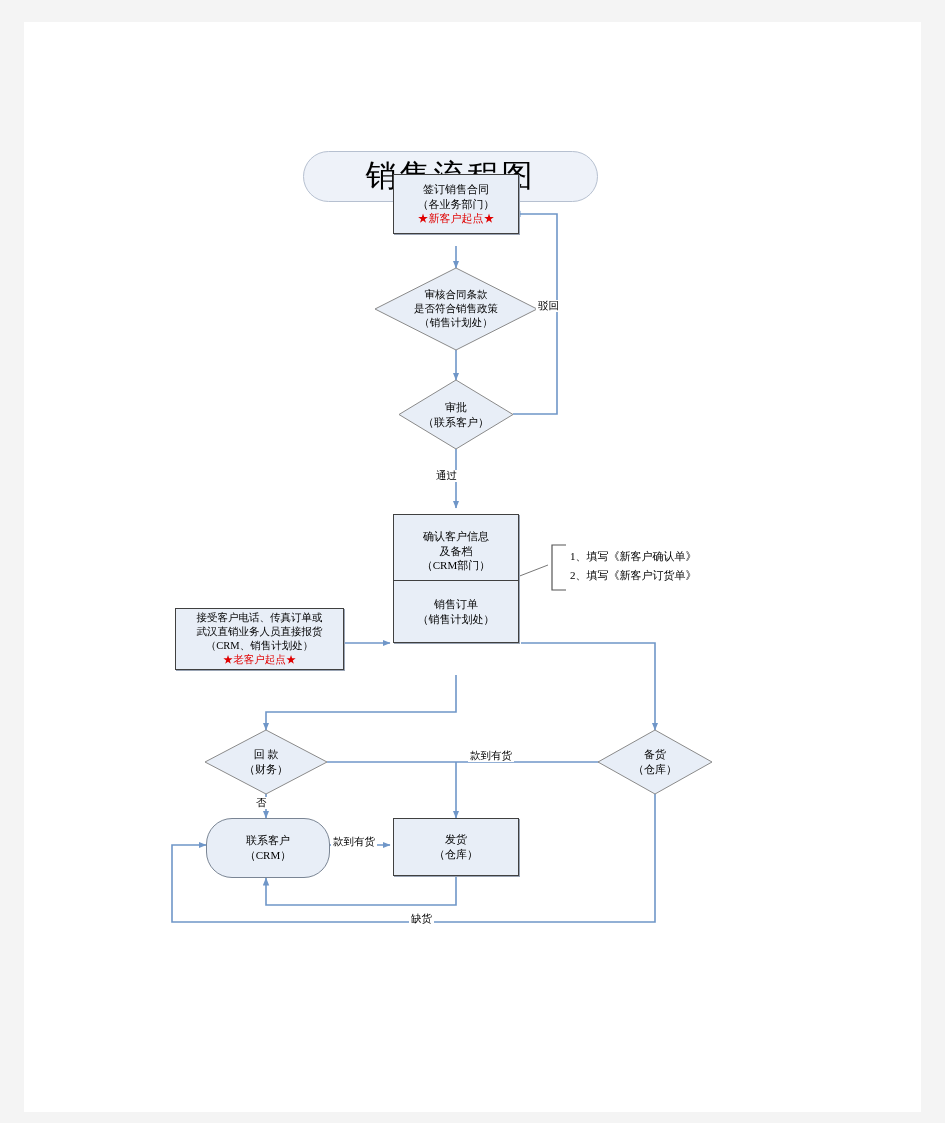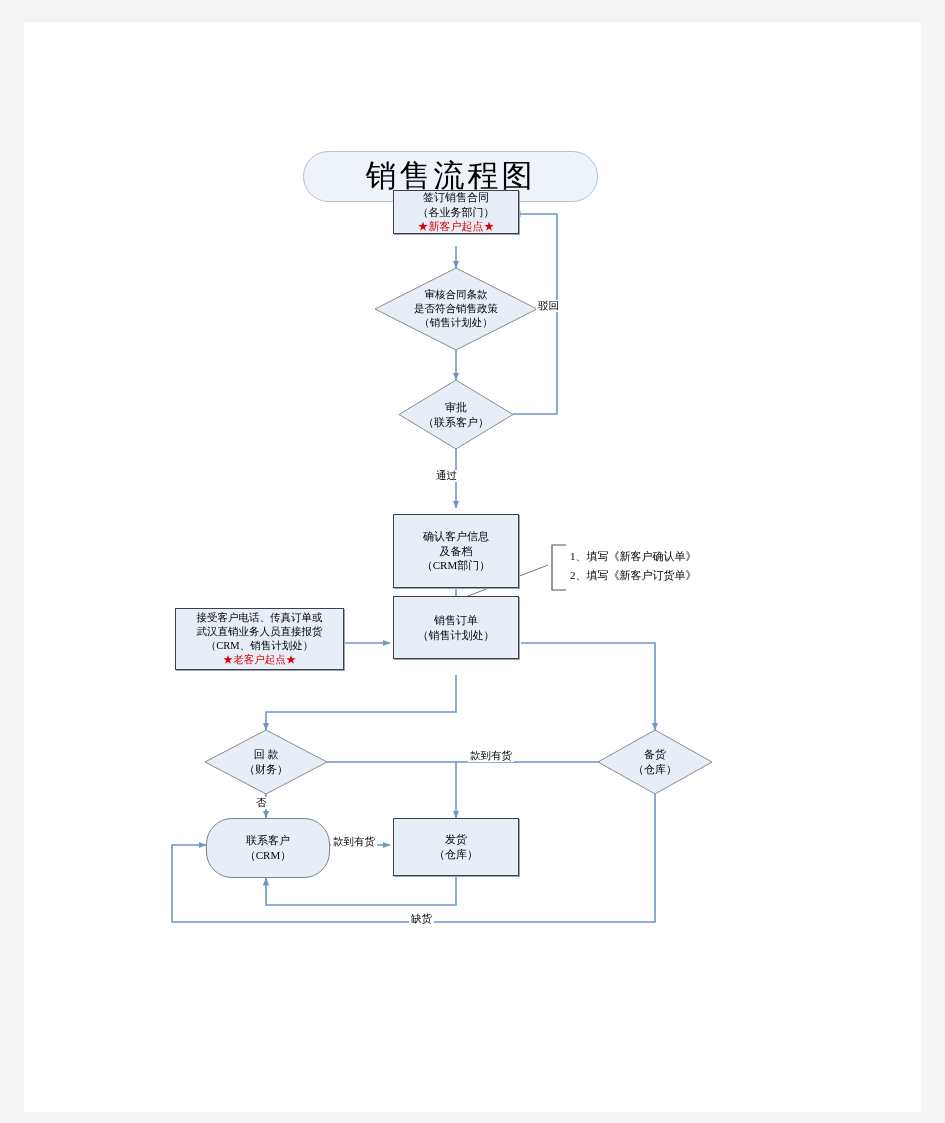--- a/index.html
+++ b/index.html
@@ -117,21 +117,21 @@
     <polygon points="456,380 513,414.5 456,449 399,414.5"></polygon>
     <polygon points="266,730 327,762 266,794 205,762"></polygon>
     <polygon points="655,730 712,762 655,794 598,762"></polygon>
   </g>
 </svg>
 
 <div class="node title-shape" style="left:303px;top:103px;width:295px;height:51px;margin-top:48px;">
   <div class="title-text">销售流程图</div>
 </div>
 
-<div class="node rect" style="left:393px;top:190px;width:126px;height:44px;align-items:center;">
+<div class="node rect" style="left:393px;top:174px;width:126px;height:60px;align-items:center;">
   <div class="f11">签订销售合同</div>
   <div class="f11">（各业务部门）</div>
   <div class="f11 red">★新客户起点★</div>
 </div>
 
 <div class="diamond-wrap" style="left:375px;top:268px;width:162px;height:82px;">
   <div class="diamond-label">
     <div class="f10">审核合同条款</div>
     <div class="f10">是否符合销售政策</div>
     <div class="f10">（销售计划处）</div>
@@ -151,21 +151,21 @@
   <div class="f11">（CRM部门）</div>
 </div>
 
 <div class="node rect" style="left:175px;top:608px;width:169px;height:62px;">
   <div class="f10">接受客户电话、传真订单或</div>
   <div class="f10">武汉直销业务人员直接报货</div>
   <div class="f10">（CRM、销售计划处）</div>
   <div class="f10 red">★老客户起点★</div>
 </div>
 
-<div class="node rect" style="left:393px;top:596px;width:126px;height:63px;">
+<div class="node rect" style="left:393px;top:580px;width:126px;height:63px;">
   <div class="f11">销售订单</div>
   <div class="f11">（销售计划处）</div>
 </div>
 
 <div class="diamond-wrap" style="left:205px;top:730px;width:122px;height:64px;">
   <div class="diamond-label">
     <div class="f11">回 款</div>
     <div class="f11">（财务）</div>
   </div>
 </div>

